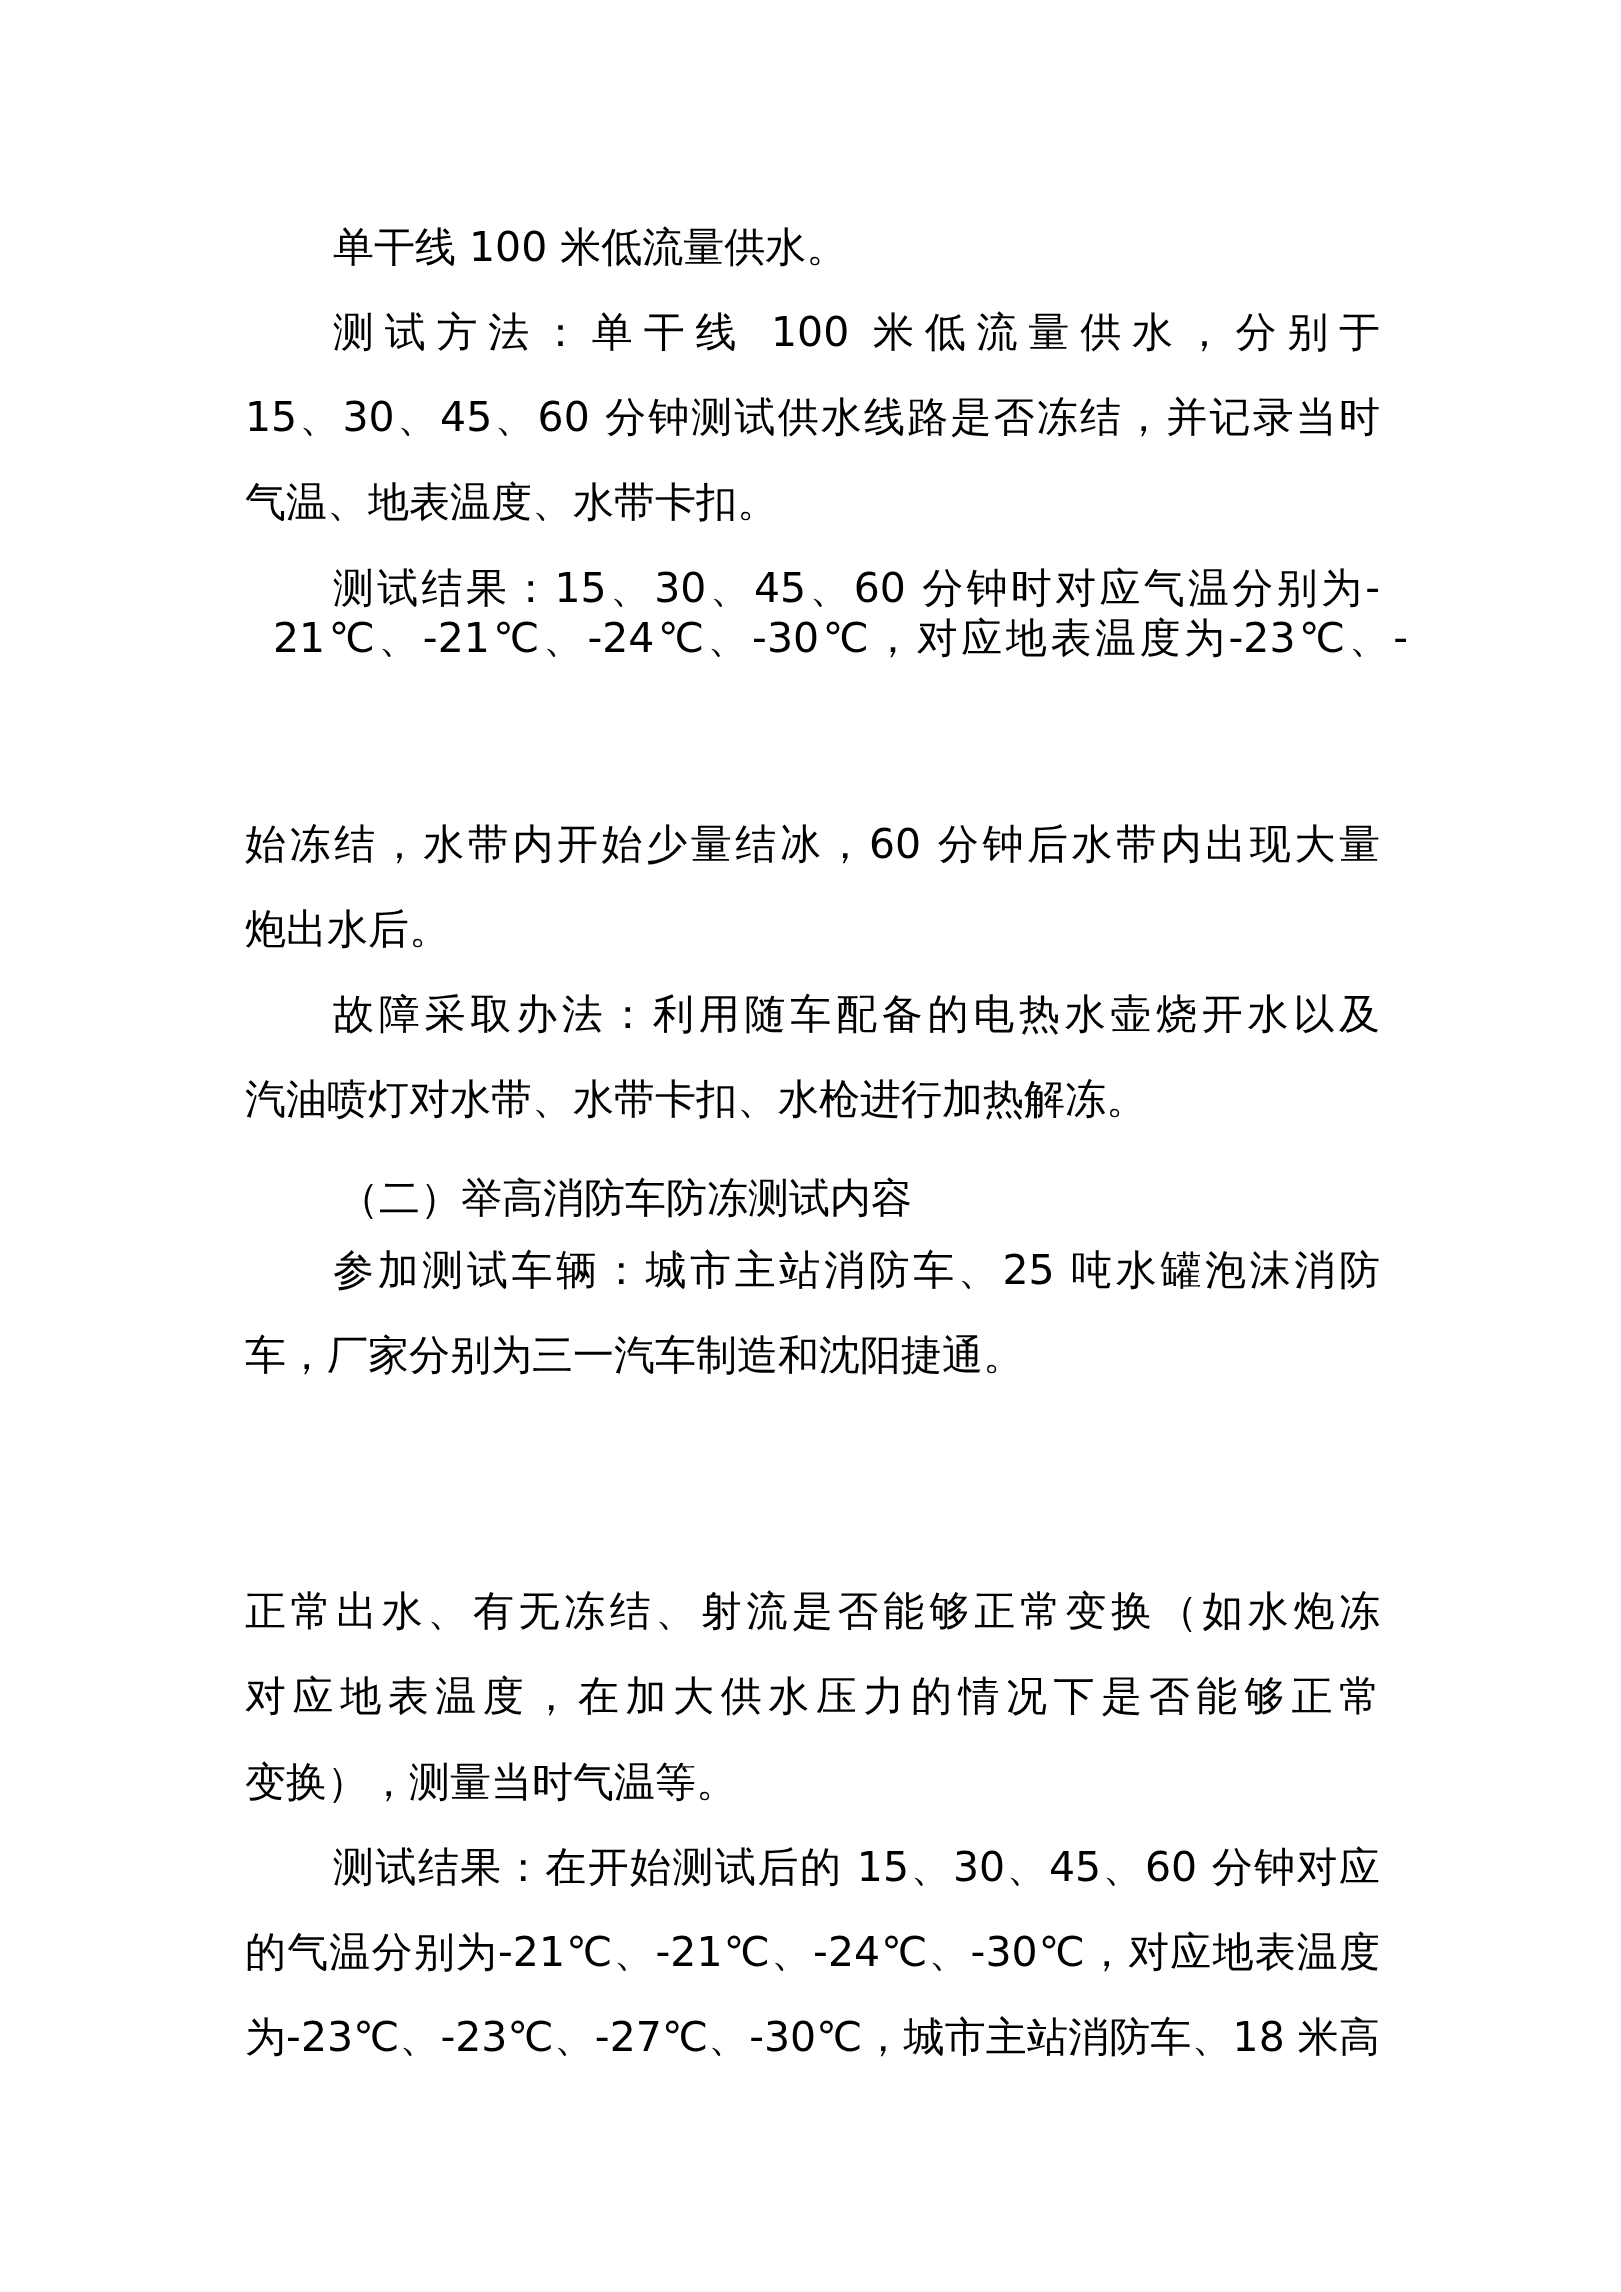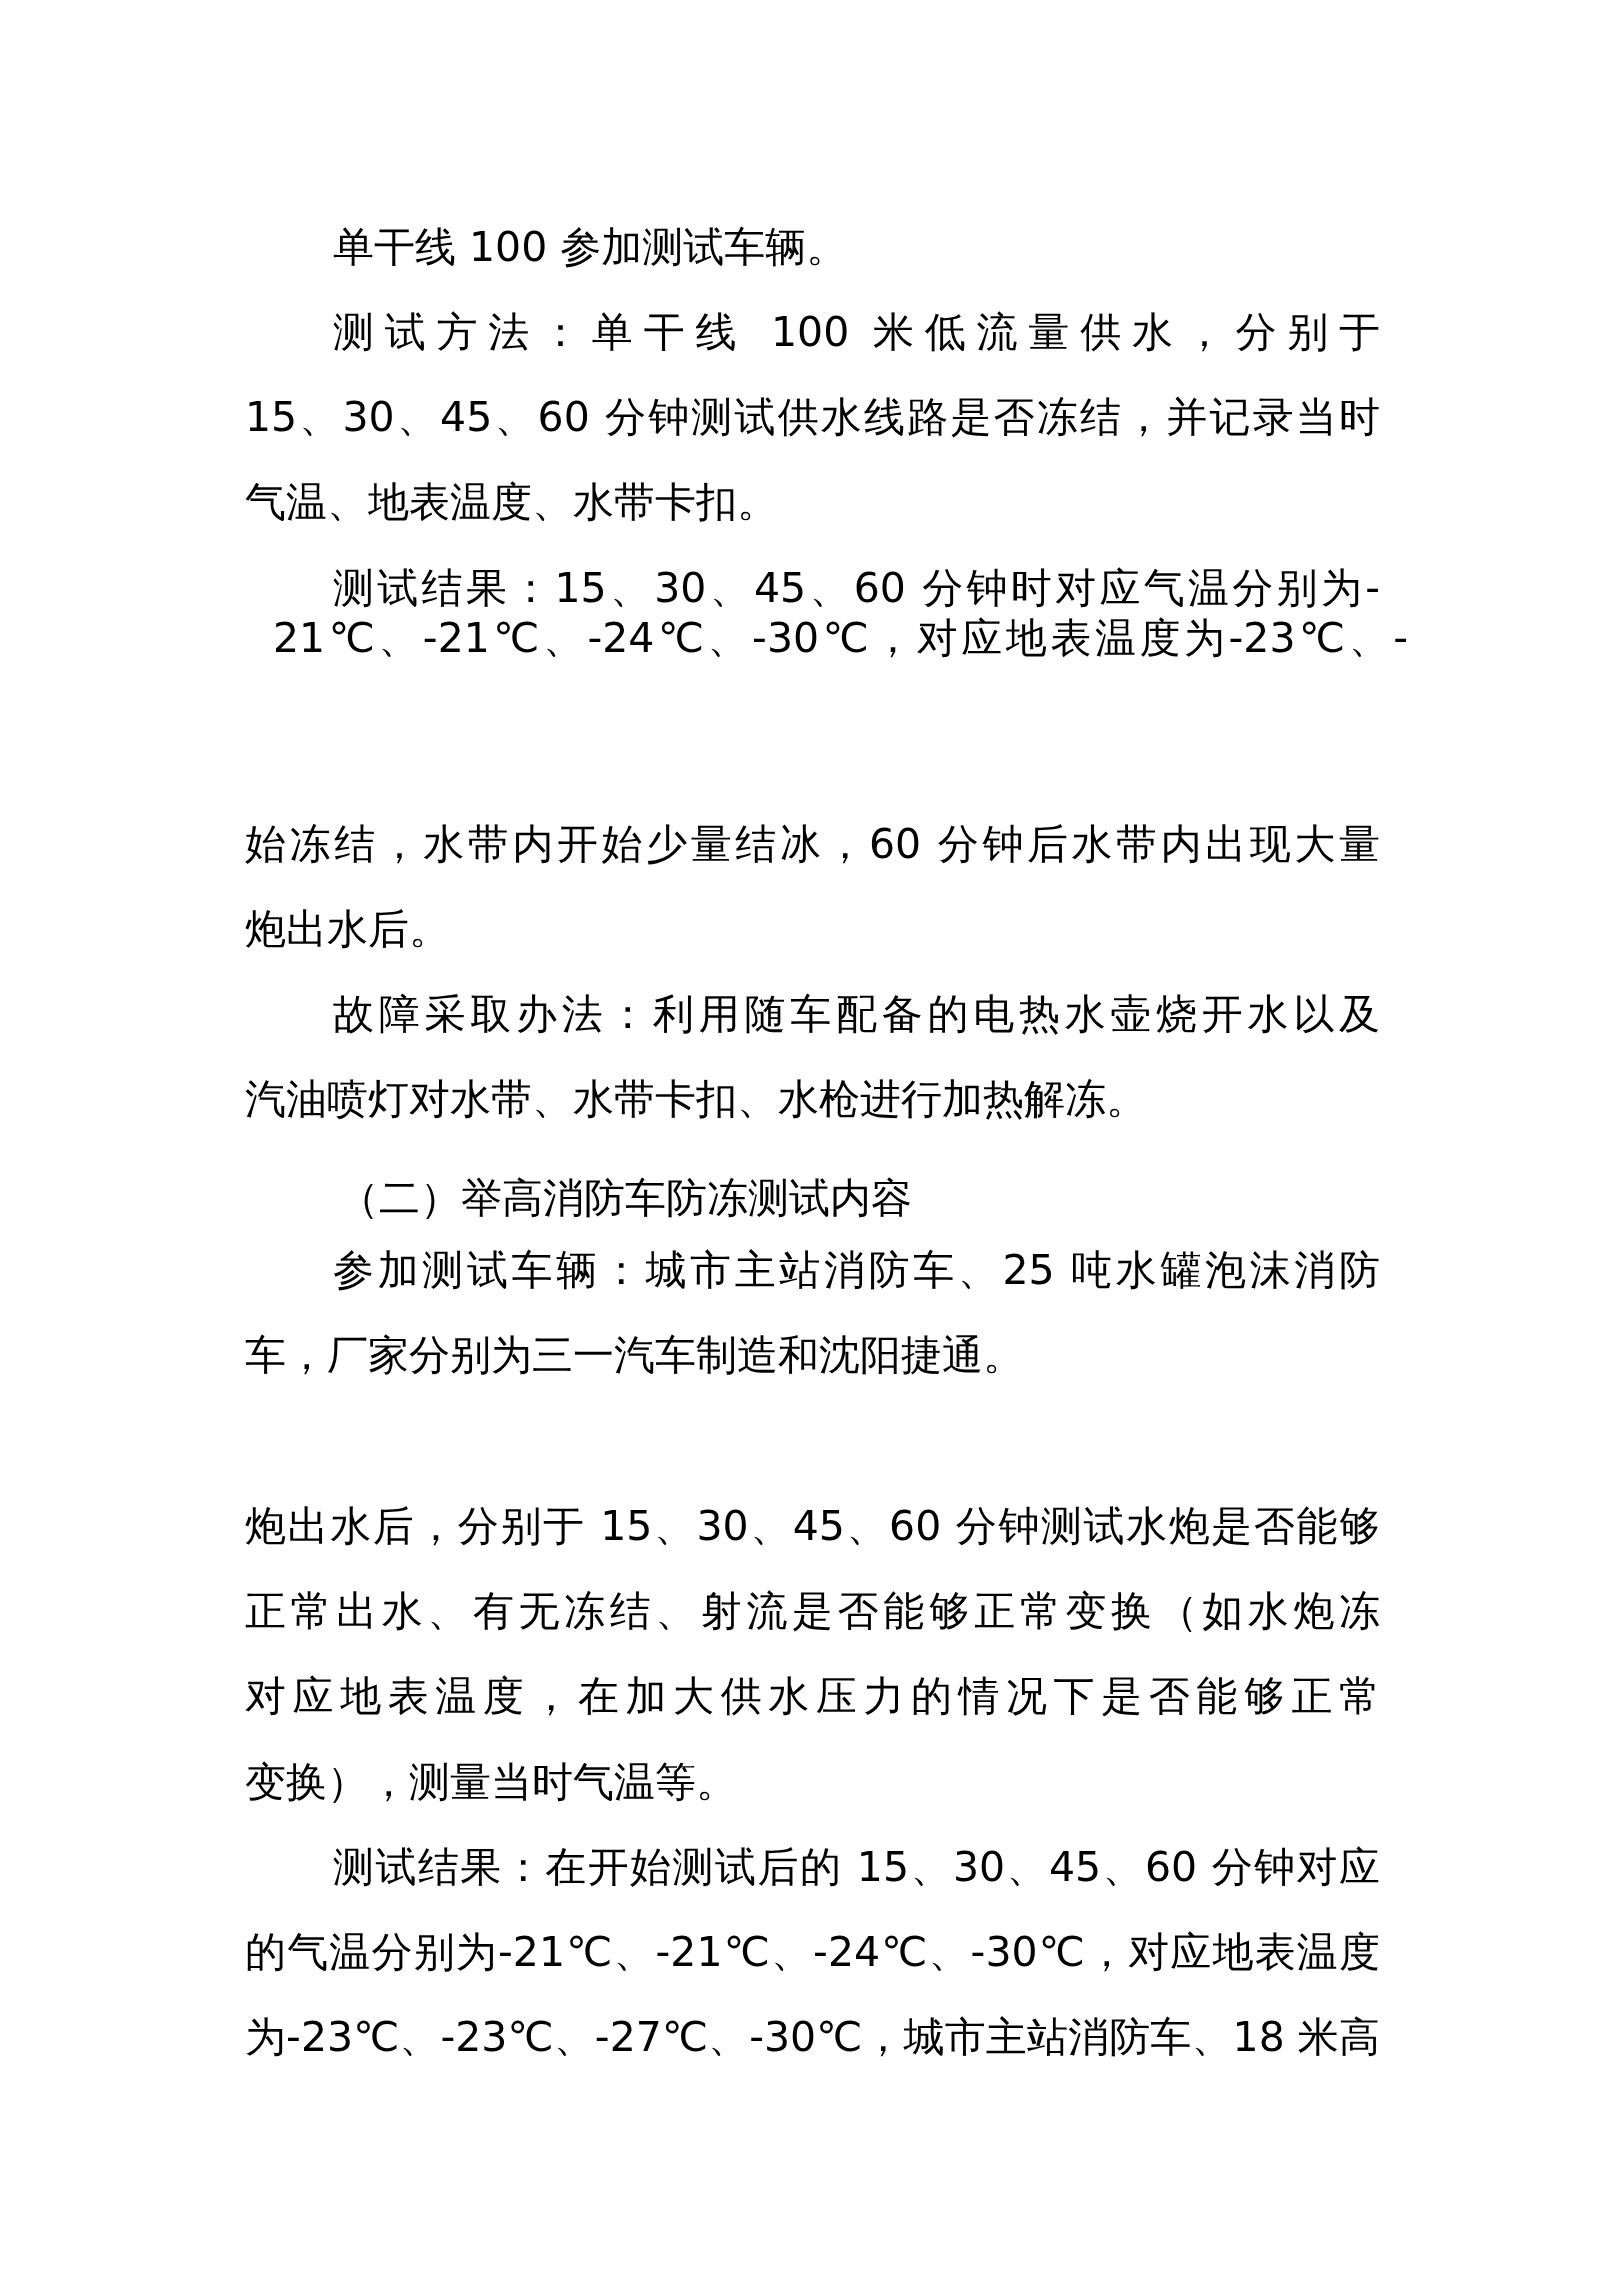--- a/index.html
+++ b/index.html
@@ -46,40 +46,39 @@
     width: 882px;
     text-align-last: left;
     margin-top: 13px;
   }
 </style>
 </head>
 <body>
 
 <div class="page">
 
-  <div class="line indent last" style="top:218px;">单干线 100 参加测试车辆。</div>
+  <div class="line indent last" style="top:218px;">单干线 100 米低流量供水。</div>
 
   <div class="line indent" style="top:303px;">测试方法：单干线 100 米低流量供水，分别于</div>
   <div class="line" style="top:388px;">15、30、45、60 分钟测试供水线路是否冻结，并记录当时</div>
   <div class="line last" style="top:473px;">气温、地表温度、水带卡扣。</div>
 
   <div class="line indent" style="top:559px;">测试结果：15、30、45、60 分钟时对应气温分别为-</div>
   <div class="line" style="top:609px;margin-left:28px;">21℃、-21℃、-24℃、-30℃，对应地表温度为-23℃、-</div>
   <div class="line" style="top:815px;">始冻结，水带内开始少量结冰，60 分钟后水带内出现大量</div>
   <div class="line last" style="top:900px;">炮出水后。</div>
 
   <div class="line last" style="top:1070px;">汽油喷灯对水带、水带卡扣、水枪进行加热解冻。</div>
   <div class="line indent" style="top:985px;">故障采取办法：利用随车配备的电热水壶烧开水以及</div>
 
   <div class="line heading" style="top:1156px;">（二）举高消防车防冻测试内容</div>
 
   <div class="line indent" style="top:1241px;">参加测试车辆：城市主站消防车、25 吨水罐泡沫消防</div>
   <div class="line last" style="top:1326px;">车，厂家分别为三一汽车制造和沈阳捷通。</div>
 
-  <div class="line" style="top:1497px;">炮出水后，分别于 15、30、45、60 分钟测试水炮是否能够</div>
   <div class="line" style="top:1582px;">正常出水、有无冻结、射流是否能够正常变换（如水炮冻</div>
   <div class="line" style="top:1667px;">对应地表温度，在加大供水压力的情况下是否能够正常</div>
   <div class="line last" style="top:1753px;">变换），测量当时气温等。</div>
 
   <div class="line indent" style="top:1838px;">测试结果：在开始测试后的 15、30、45、60 分钟对应</div>
   <div class="line" style="top:1923px;">的气温分别为-21℃、-21℃、-24℃、-30℃，对应地表温度</div>
   <div class="line" style="top:2008px;">为-23℃、-23℃、-27℃、-30℃，城市主站消防车、18 米高</div>
 
 </div>
 

